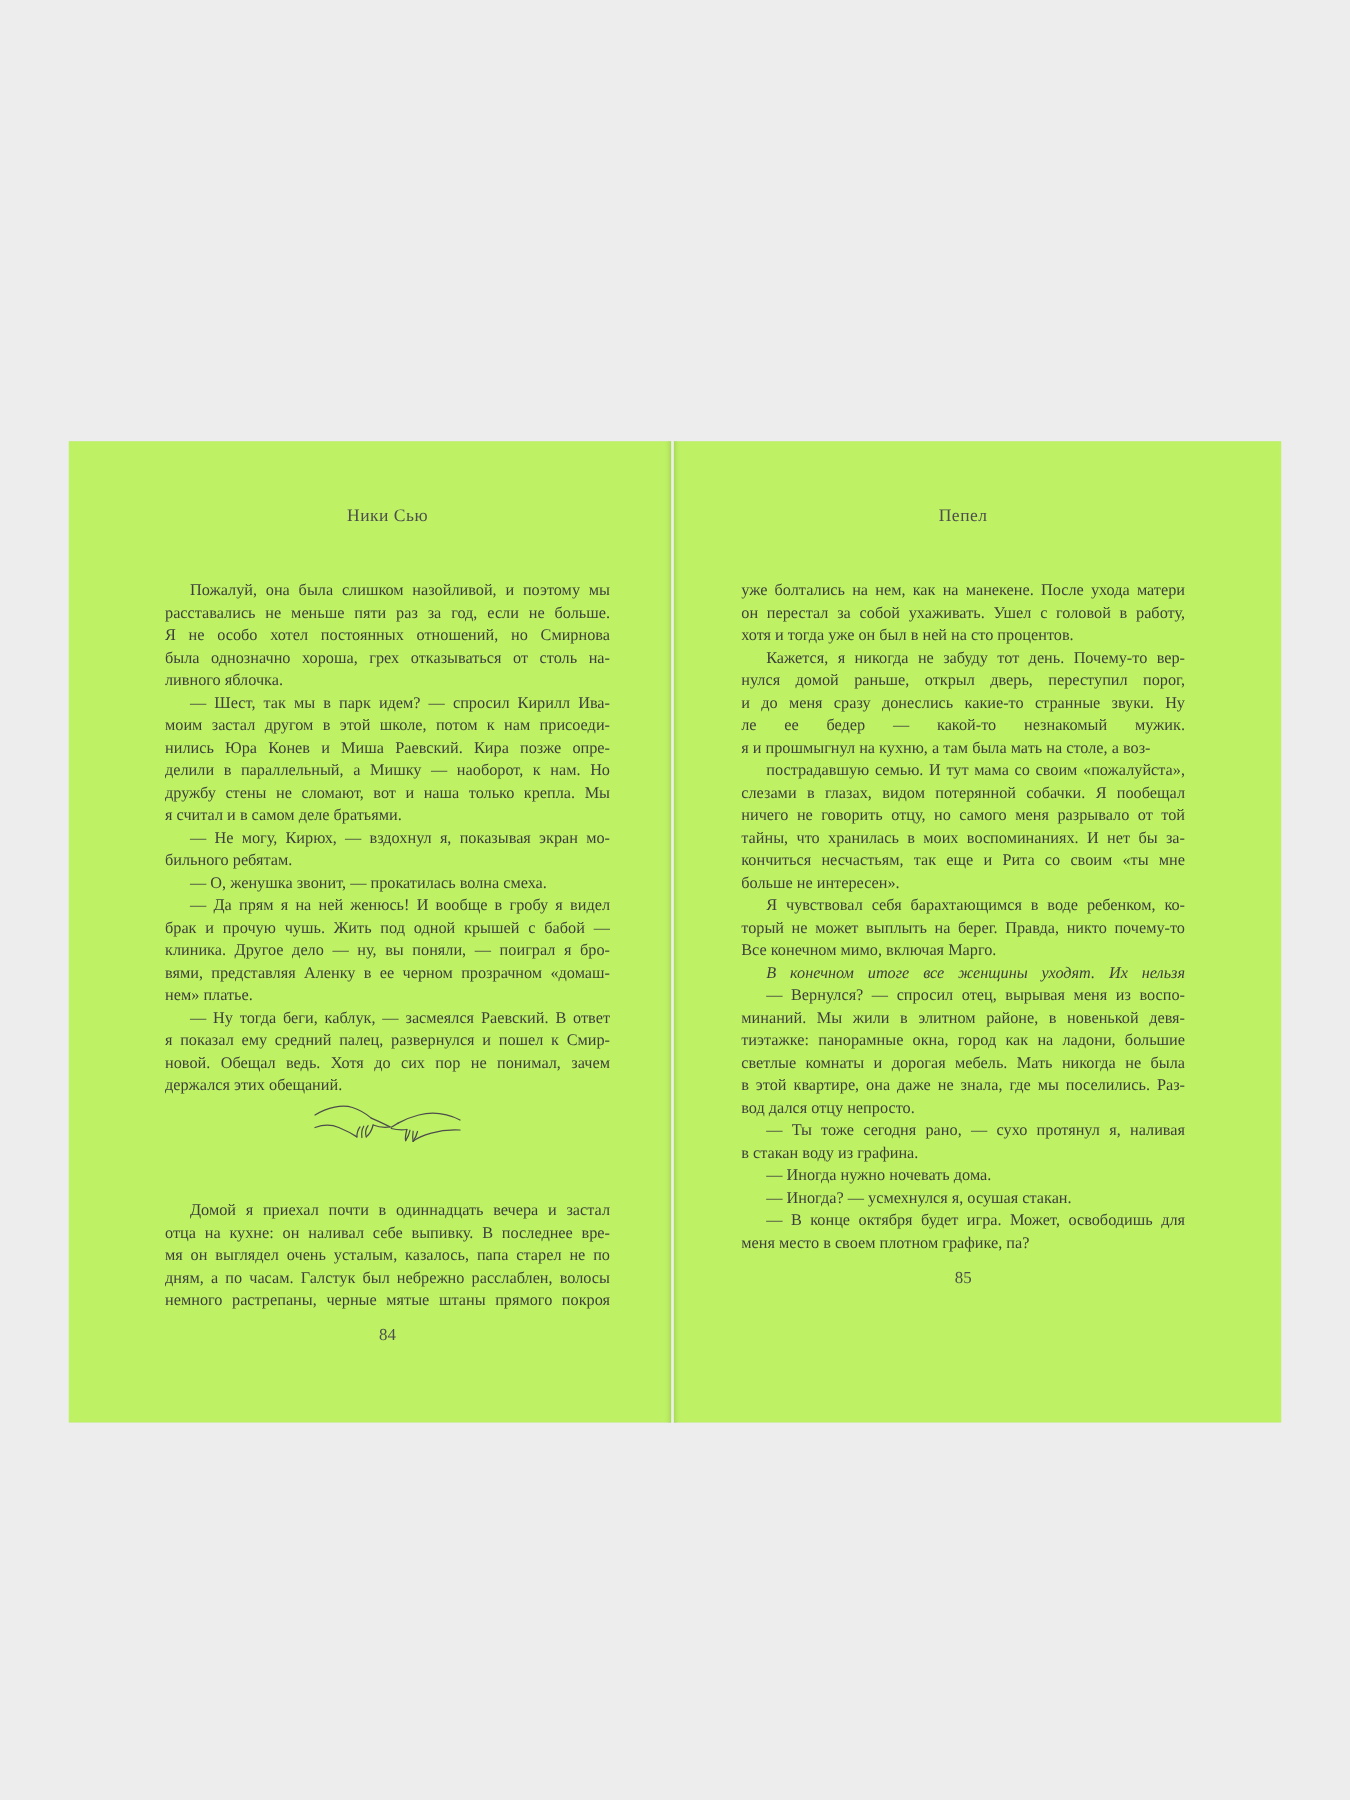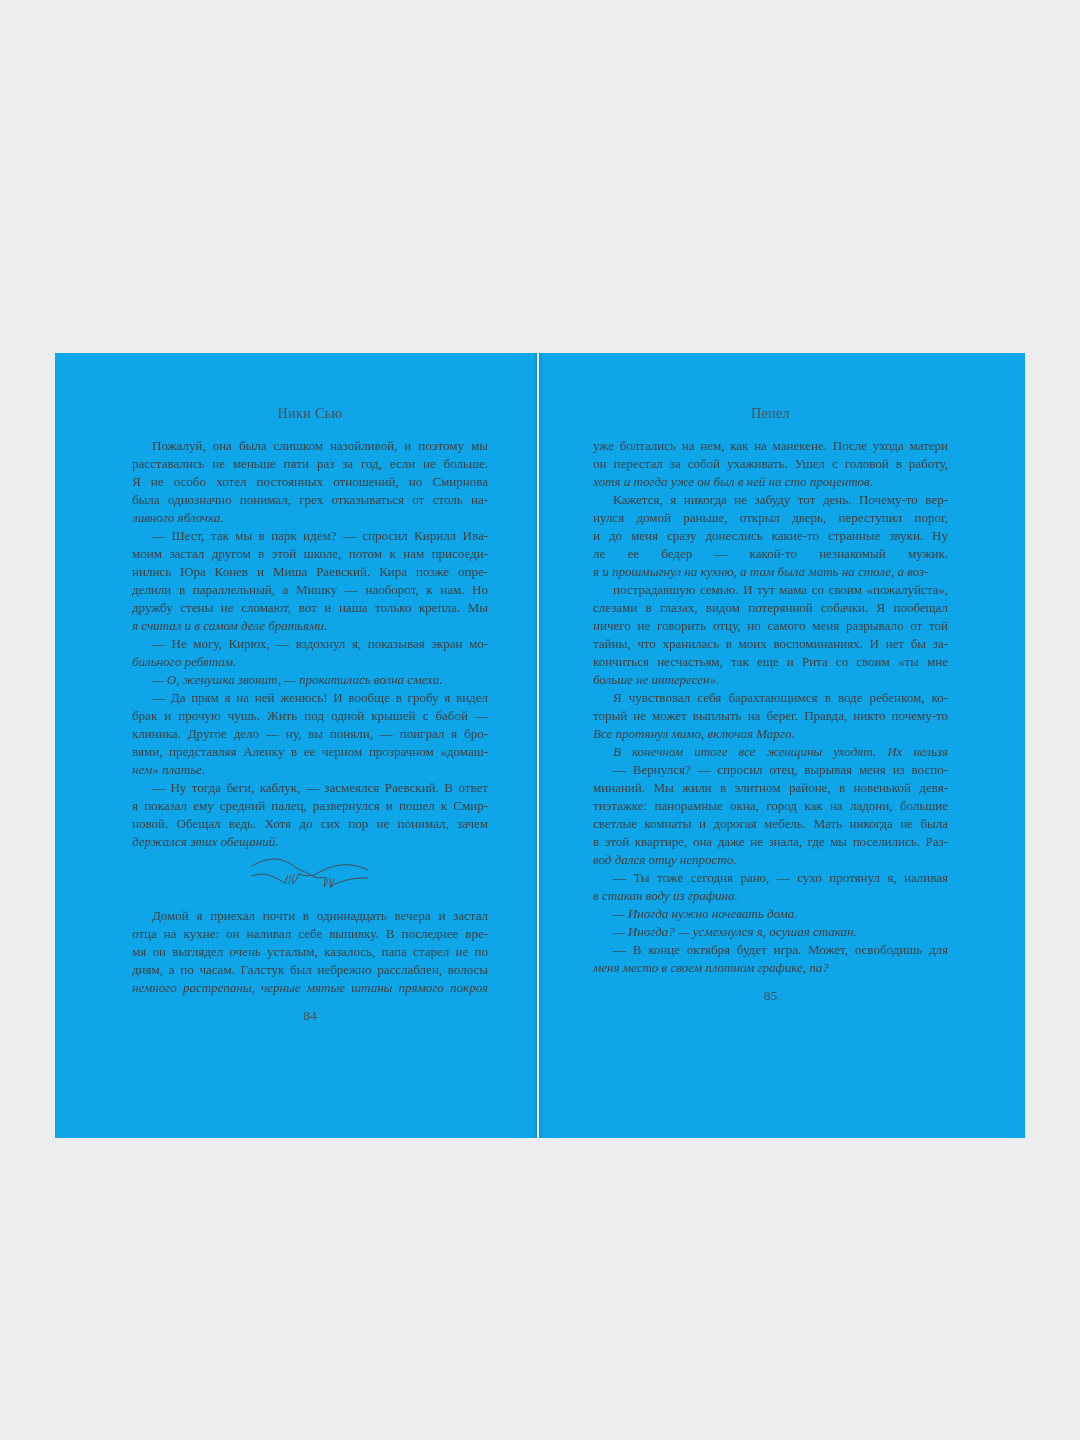--- a/index.html
+++ b/index.html
@@ -8,47 +8,47 @@
     width: 1080px;
     height: 1440px;
     background: #ededee;
     font-family: "Liberation Serif", "DejaVu Serif", serif;
     overflow: hidden;
   }
   .page {
     position: absolute;
     top: 353px;
     height: 785px;
-    background: #0ea5e9;
+    background: #bef264;
     color: #3f3f3f;
   }
   .page.left  { left: 55px;  width: 482px; box-shadow: inset -4px 0 5px -4px rgba(0,0,0,.22); }
   .page.right { left: 539px; width: 486px; box-shadow: inset  4px 0 5px -4px rgba(0,0,0,.22); }
   .page.left  .inner { margin: 0 49px 0 77px; }
   .page.right .inner { margin: 0 77px 0 54px; }
 
   .running-header {
     padding-top: 52px;
     height: 18px;
     line-height: 18px;
     text-align: center;
     font-size: 14px;
     letter-spacing: .4px;
     color: #4e4e4e;
   }
-  .body { margin-top: 14px; font-size: 13px; }
+  .body { margin-top: 40px; font-size: 13px; }
   .para { margin: 0; }
   .pline {
     height: 18px;
     line-height: 18px;
     overflow: hidden;
     text-align: justify;
     text-align-last: justify;
   }
-  .para .pline:last-child { text-align-last: left; font-style: italic; }
+  .para .pline:last-child { text-align-last: left; }
   .para.cont .pline:last-child { text-align-last: justify; }
   .para.indent .pline:first-child { text-indent: 20px; }
   .para.italic { font-style: italic; }
 
   .illustration {
     margin: 2px 0 12px 0;
     height: 40px;
     display: flex;
     justify-content: center;
     align-items: center;
@@ -70,21 +70,21 @@
 <div class="backdrop">
 
   <div class="page left">
     <div class="inner">
       <div class="running-header">Ники Сью</div>
       <div class="body">
           <div class="para indent">
             <div class="pline">Пожалуй, она была слишком назойливой, и поэтому мы</div>
             <div class="pline">расставались не меньше пяти раз за год, если не больше.</div>
             <div class="pline">Я не особо хотел постоянных отношений, но Смирнова</div>
-            <div class="pline">была однозначно понимал, грех отказываться от столь на-</div>
+            <div class="pline">была однозначно хороша, грех отказываться от столь на-</div>
             <div class="pline">ливного яблочка.</div>
           </div>
           <div class="para indent">
             <div class="pline">— Шест, так мы в парк идем? — спросил Кирилл Ива-</div>
             <div class="pline">моим застал другом в этой школе, потом к нам присоеди-</div>
             <div class="pline">нились Юра Конев и Миша Раевский. Кира позже опре-</div>
             <div class="pline">делили в параллельный, а Мишку — наоборот, к нам. Но</div>
             <div class="pline">дружбу стены не сломают, вот и наша только крепла. Мы</div>
             <div class="pline">я считал и в самом деле братьями.</div>
           </div>
@@ -162,21 +162,21 @@
             <div class="pline">пострадавшую семью. И тут мама со своим «пожалуйста»,</div>
             <div class="pline">слезами в глазах, видом потерянной собачки. Я пообещал</div>
             <div class="pline">ничего не говорить отцу, но самого меня разрывало от той</div>
             <div class="pline">тайны, что хранилась в моих воспоминаниях. И нет бы за-</div>
             <div class="pline">кончиться несчастьям, так еще и Рита со своим «ты мне</div>
             <div class="pline">больше не интересен».</div>
           </div>
           <div class="para indent">
             <div class="pline">Я чувствовал себя барахтающимся в воде ребенком, ко-</div>
             <div class="pline">торый не может выплыть на берег. Правда, никто почему-то</div>
-            <div class="pline">Все протянул мимо, включая Марго.</div>
+            <div class="pline">Все конечном мимо, включая Марго.</div>
           </div>
           <div class="para indent italic">
             <div class="pline">В конечном итоге все женщины уходят. Их нельзя прощать.</div>
           </div>
           <div class="para indent">
             <div class="pline">— Вернулся? — спросил отец, вырывая меня из воспо-</div>
             <div class="pline">минаний. Мы жили в элитном районе, в новенькой девя-</div>
             <div class="pline">тиэтажке: панорамные окна, город как на ладони, большие</div>
             <div class="pline">светлые комнаты и дорогая мебель. Мать никогда не была</div>
             <div class="pline">в этой квартире, она даже не знала, где мы поселились. Раз-</div>

